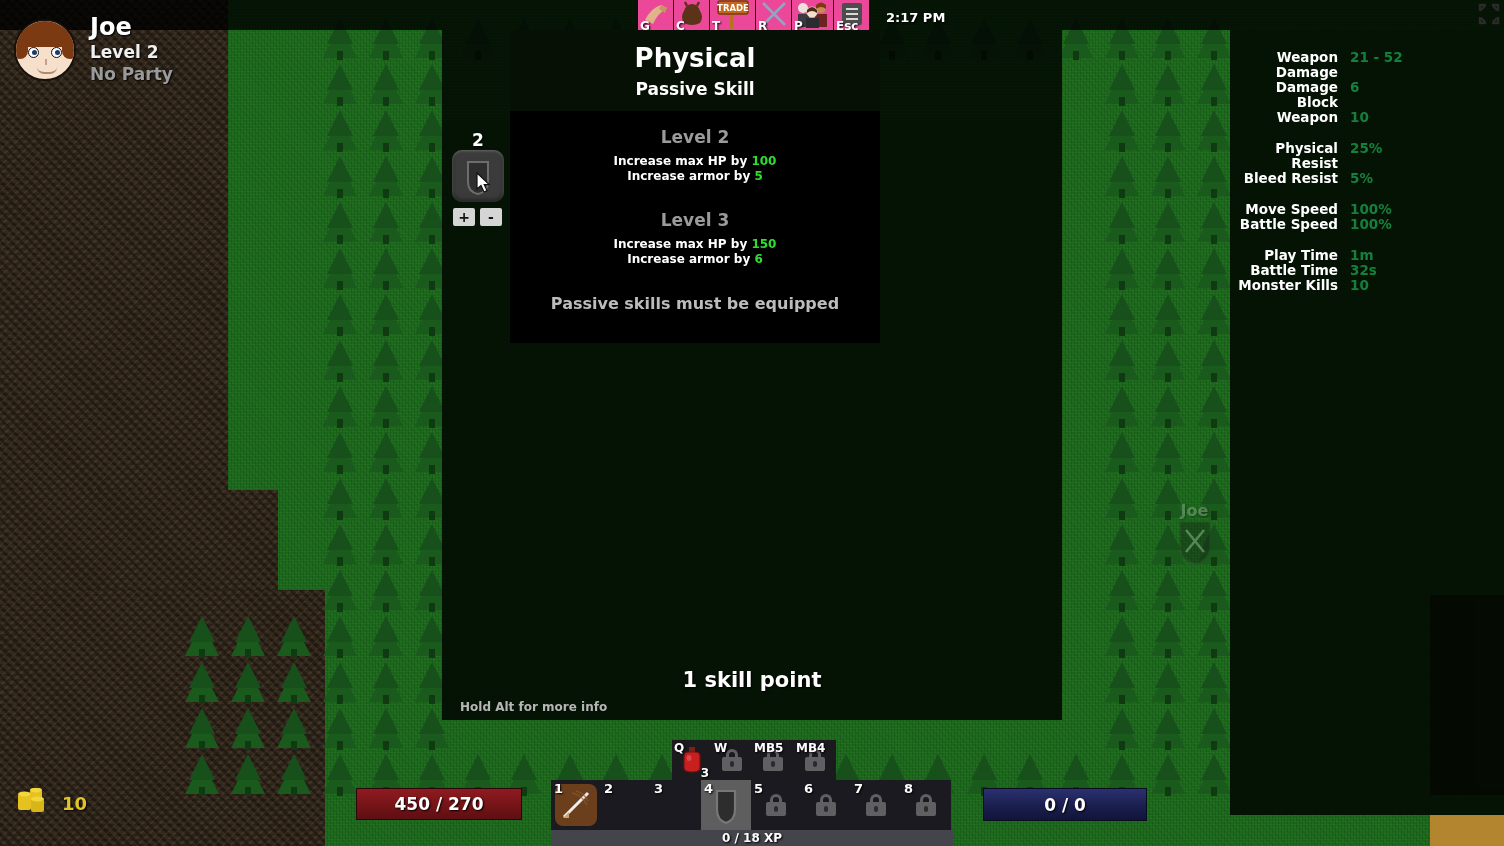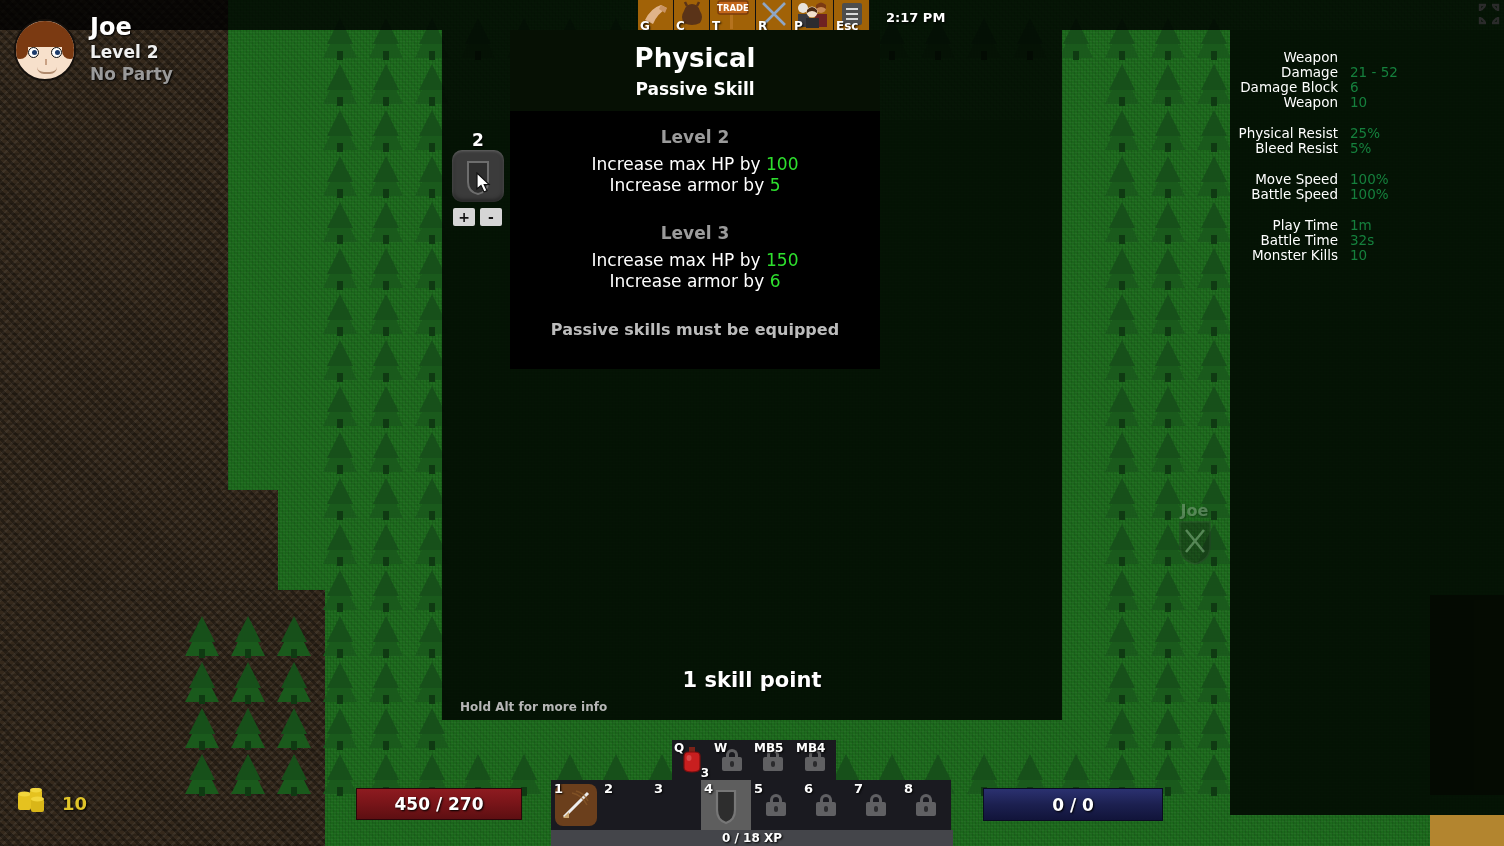--- a/index.html
+++ b/index.html
@@ -70,21 +70,21 @@
   #avatar .eye i{position:absolute;left:2.5px;top:2.5px;width:5px;height:5px;background:#1b3a6b;border-radius:50%;}
   #avatar .nose{position:absolute;left:29px;top:38px;width:4px;height:6px;border-left:2px solid #c9a184;}
   #avatar .mouth{position:absolute;left:21px;top:46px;width:20px;height:7px;border-bottom:2px solid #b08a6d;border-radius:0 0 12px 12px;}
   #player-name{ color:#fff; font-size:24px; font-weight:bold; line-height:1.12; text-shadow:1px 1px 2px #000;}
   #player-level{ color:#f0f0f0; font-size:17px; font-weight:bold; line-height:1.3; text-shadow:1px 1px 2px #000;}
   #player-party{ color:#9a9a9a; font-size:17px; font-weight:bold; line-height:1.3; text-shadow:1px 1px 2px #000;}
 
   
   #top-menu { position:absolute; left:638px; top:0; display:flex; z-index:45; }
   .menu-btn {
-    position:relative; width:36px; height:32px; background:#a16207; border-right:1px solid #111;
+    position:relative; width:36px; height:32px; background:#ec4899; border-right:1px solid #111;
     display:flex; align-items:center; justify-content:center;
   }
   .menu-btn .hk {
     position:absolute; left:2px; bottom:-1px; color:#fff; font-size:12px; font-weight:bold;
     text-shadow:1px 1px 2px #000; z-index:3;
   }
   #clock { position:absolute; left:886px; top:10px; color:#fff; font-size:13px; font-weight:bold; text-shadow:1px 1px 2px #000; z-index:45;}
   #fullscreen-btn { position:absolute; right:4px; top:3px; width:22px; height:22px; z-index:45; }
 
   
@@ -113,42 +113,42 @@
   #char-name { position:absolute; left:700px; top:381px; width:105px; text-align:center; color:#d8d8d8;
                font-size:16px; font-weight:bold; z-index:48; opacity:.30; text-shadow:1px 1px 2px #000;}
 
   
   #tooltip { position:absolute; left:510px; top:30px; width:370px; z-index:70; }
   #tooltip-head { background:#061004; padding:14px 0 12px; text-align:center; }
   #tt-title { color:#fff; font-size:26px; font-weight:bold; line-height:1.15; }
   #tt-sub   { color:#fff; font-size:17px; font-weight:bold; margin-top:5px; }
   #tooltip-body { background:#000; padding:16px 0 30px; text-align:center; }
   .tt-lvl { color:#9b9b9b; font-size:17px; font-weight:bold; margin-bottom:7px; }
-  .tt-eff { color:#fff; font-size:17px; font-weight:normal; line-height:1.26; }
+  .tt-eff { color:#fff; font-size:12px; font-weight:bold; line-height:1.26; }
   .tt-eff .val { color:#2ee02e; }
   .tt-gap { height:26px; }
   #tt-note { color:#bcbcbc; font-size:16px; font-weight:bold; margin-top:27px; }
 
   
   #stats-panel { position:absolute; left:1230px; top:30px; width:274px; height:785px; background:rgba(2,10,2,.90); z-index:50; }
-  .stat-row { display:flex; font-size:13.5px; font-weight:normal; line-height:15px;align-items:flex-end; }
+  .stat-row { display:flex; font-size:13.5px; font-weight:bold; line-height:15px; }
   .stat-label { width:120px; text-align:right; color:#fff; padding-right:12px; }
   .stat-value { color:#15803d; }
   .stat-gap { height:16px; }
   #stats-inner { padding:20px 40px 0 0; }
 
   
   #hp-bar {
     position:absolute; left:356px; top:788px; width:166px; height:32px;
     background:linear-gradient(180deg,#8e1b20 0%, #7a1519 45%, #5d0f12 100%);
     border:1px solid #2a0609; display:flex; align-items:center; justify-content:center; z-index:60;
   }
   #hp-text { color:#fff; font-size:17px; font-weight:bold; text-shadow:1px 1px 2px #000;}
   #mana-bar {
-    position:absolute; left:983px; top:788px; width:180px; height:33px;
+    position:absolute; left:983px; top:788px; width:164px; height:33px;
     background:linear-gradient(180deg,#2b3170 0%, #1c2050 50%, #11143a 100%);
     border:1px solid #0a0c20; display:flex; align-items:center; justify-content:center; z-index:60;
   }
   #mana-text { color:#fff; font-size:17px; font-weight:bold; text-shadow:1px 1px 2px #000;}
 
   #gold { position:absolute; left:16px; top:788px; display:flex; align-items:center; gap:10px; z-index:60;}
   #gold-count { color:#e0c429; font-size:18px; font-weight:bold; text-shadow:1px 1px 2px #000;}
 
   #util-bar { position:absolute; left:672px; top:740px; display:flex; z-index:60; }
   .util-slot { position:relative; width:40px; height:40px; background:#1a1a1f; }

